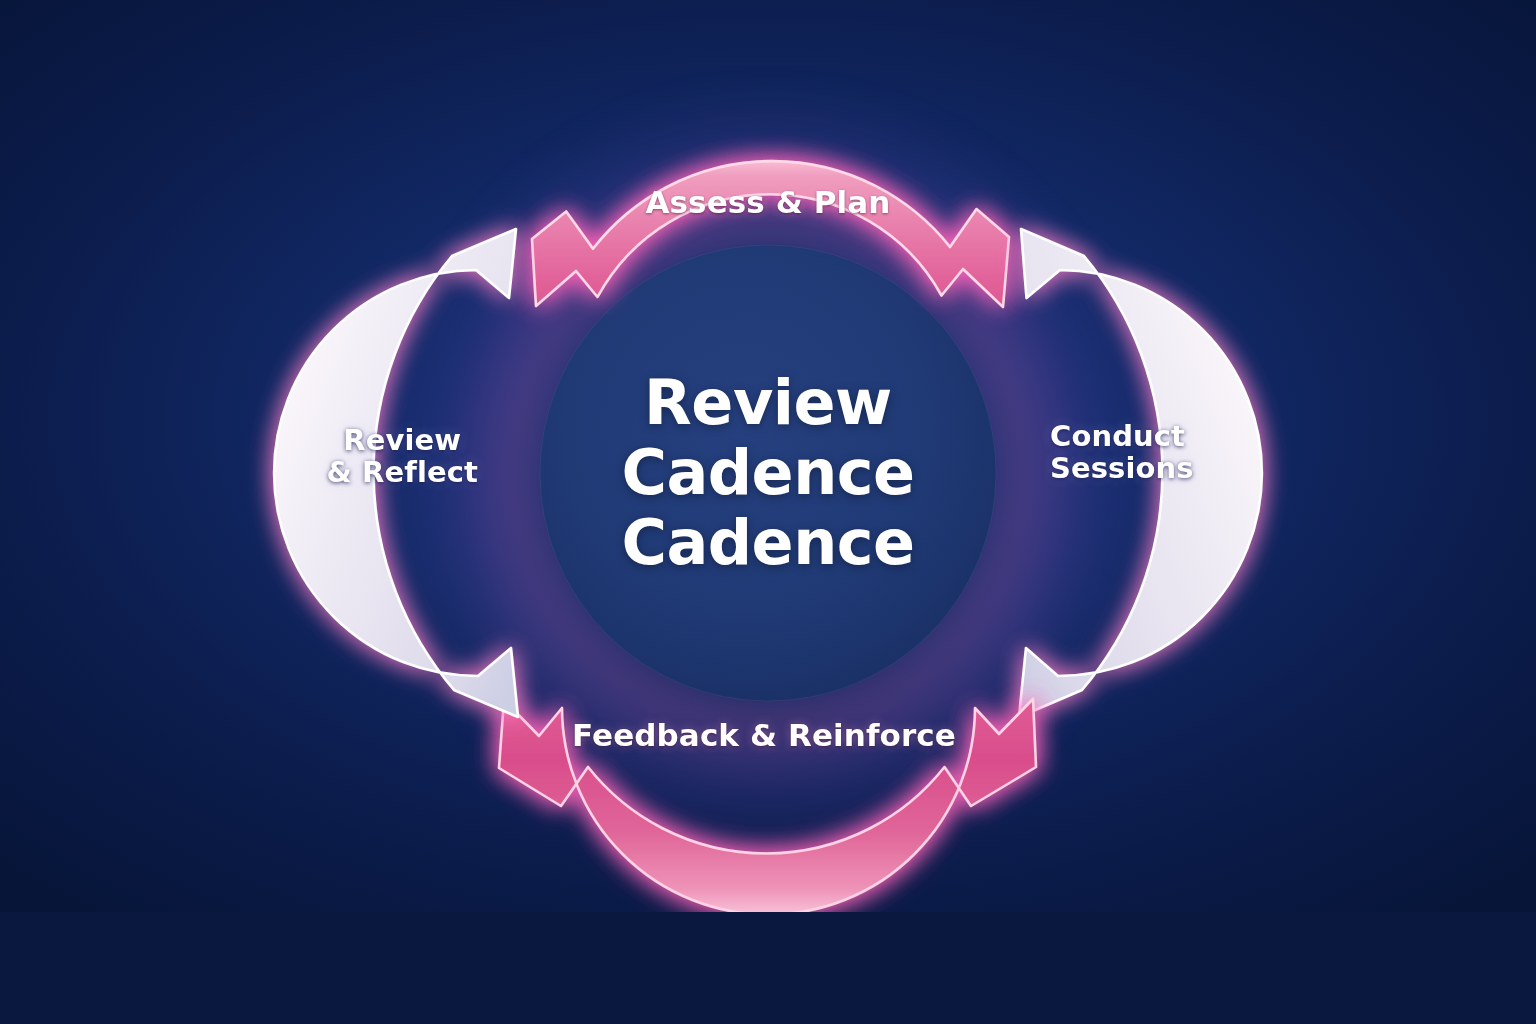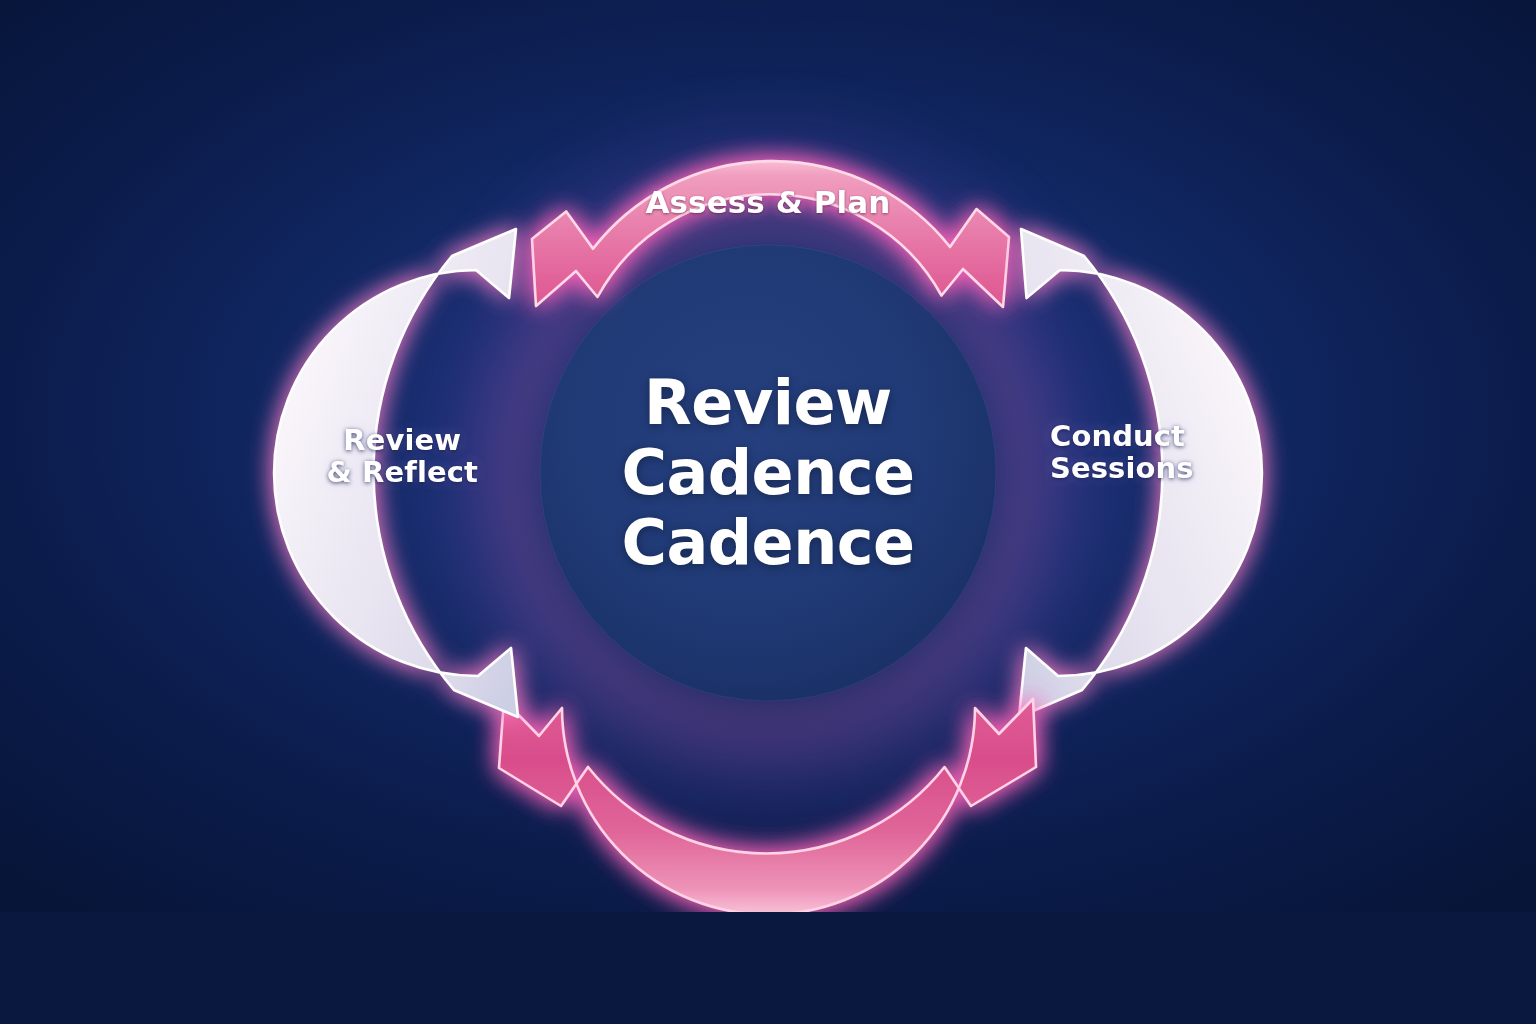--- a/index.html
+++ b/index.html
@@ -304,20 +304,21 @@
     </g>
 
     <circle cx="768" cy="473" r="228" fill="none" stroke="rgba(255,255,255,0.05)" stroke-width="1"></circle>
   </svg>
 
   <div class="lbl" id="label-assess-plan">Assess &amp; Plan</div>
 
   <div class="lbl" id="label-conduct-sessions">Conduct
 Sessions</div>
 
+  <div class="lbl" id="label-feedback-reinforce">Feedback &amp; Reinforce</div>
 
   <div class="lbl" id="label-review-reflect">Review
 &amp; Reflect</div>
 
   <div id="center-title">
     <span class="tl">Review</span>
     <span class="tl">Cadence</span>
     <span class="tl">Cadence</span>
   </div>
 

